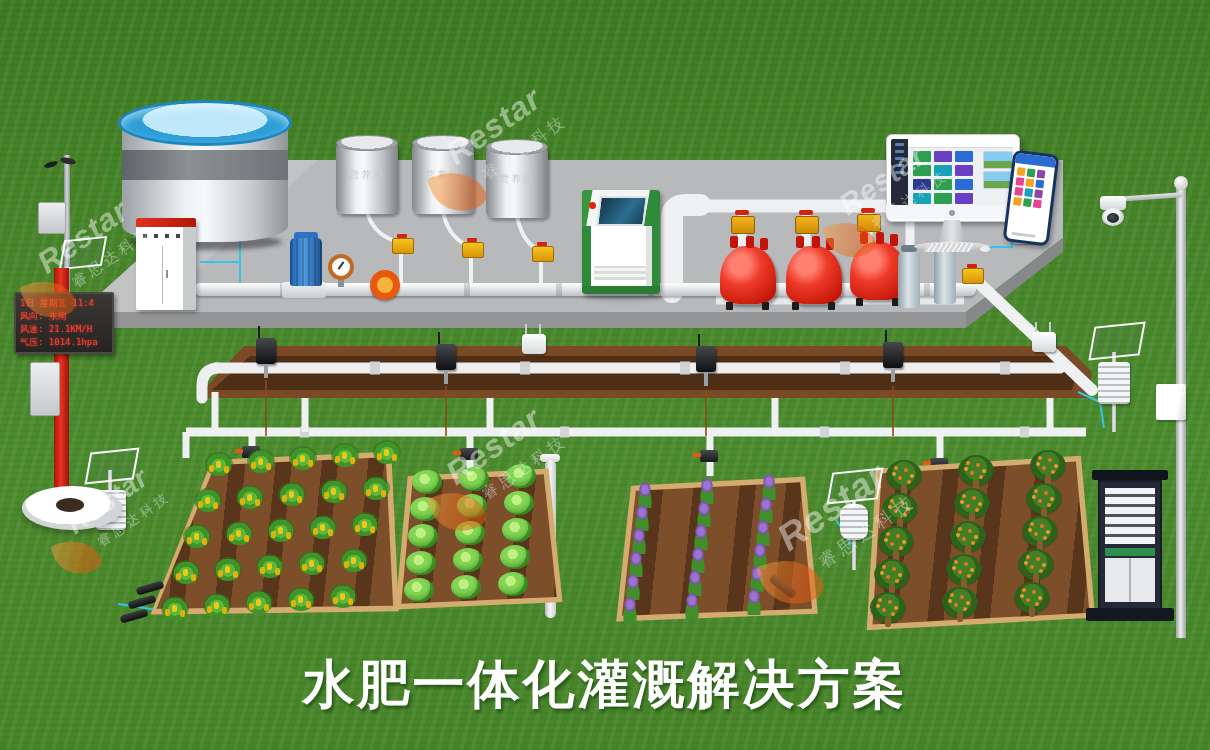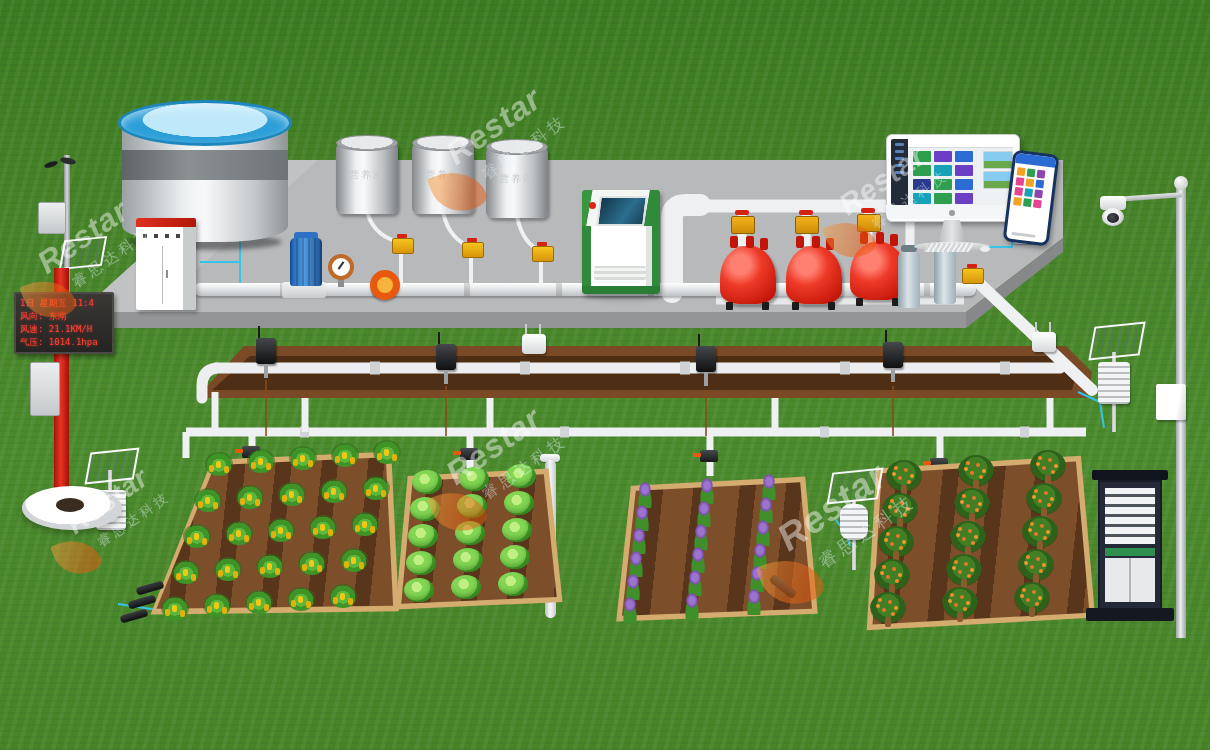--- a/index.html
+++ b/index.html
@@ -550,13 +550,14 @@
         <span class="wm-swoosh"></span>
         <span class="wm-brand">Restar</span>
         <span class="wm-company">睿思达科技</span>
       </div>
       <div class="wm" style="left: 30px; top: 468px; transform: rotate(-35deg) scale(0.9);">
         <span class="wm-swoosh"></span>
         <span class="wm-brand">Restar</span>
         <span class="wm-company">睿思达科技</span>
       </div>
     </div>
+  <div class="title">水肥一体化灌溉解决方案</div>
 </div>
 
 </body></html>

